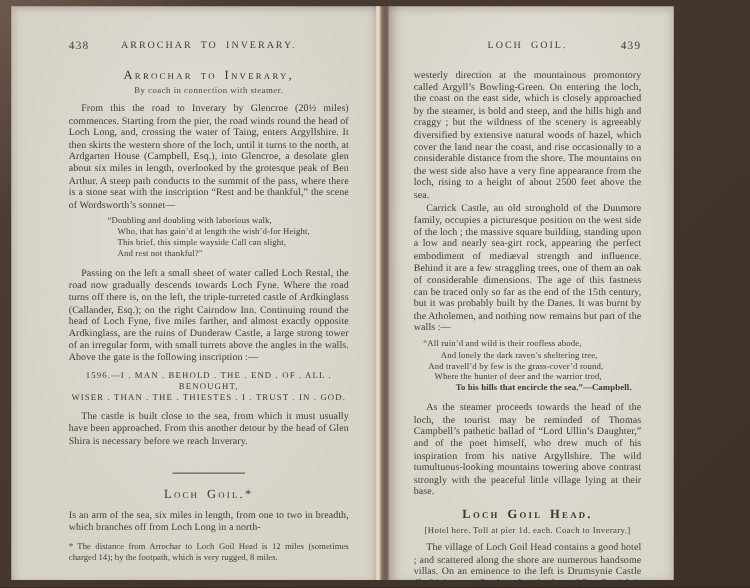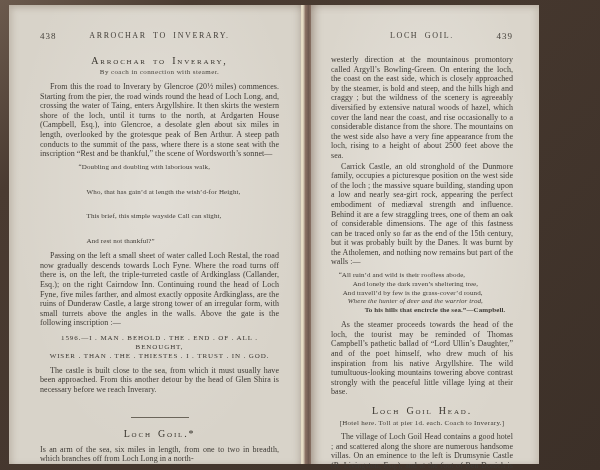--- a/index.html
+++ b/index.html
@@ -18,21 +18,21 @@
     position: absolute;
     top: 5px; height: 459px;
     background:
       radial-gradient(ellipse at 50% 40%, rgba(255,255,255,0.25), rgba(0,0,0,0) 70%),
       #d8d3c9;
     color: #3e3a35;
     box-sizing: border-box;
   }
   .page-left  {
     left: 9px; width: 294px;
-    padding: 26px 24px 0 31px;
+    padding: 26px 24px 0 46px;
     box-shadow: inset -6px 0 8px -4px rgba(90,65,50,0.35), inset 3px 3px 6px rgba(120,100,80,0.25);
   }
   .page-right {
     left: 311px; width: 228px;
     padding: 26px 26px 0 20px;
     background:
       radial-gradient(ellipse at 50% 40%, rgba(255,255,255,0.28), rgba(0,0,0,0) 70%),
       #dad5cb;
     box-shadow: inset 7px 0 9px -4px rgba(90,65,50,0.4), inset -3px 3px 6px rgba(120,100,80,0.2);
   }
@@ -94,24 +94,24 @@
   .verse {
     margin: 4px 0 4px 0;
     text-align: center;
   }
   .verse-inner { display: inline-block; text-align: left; }
   .verse-line {
     font-size: 7px;
     line-height: 8.8px;
     letter-spacing: 0.1px;
   }
-  .verse-left .verse-line:nth-child(n+2) { padding-left: 8px; margin-top: 16px; }
+  .verse-left .verse-line:nth-child(n+2) { padding-left: 8px; }
   .verse-right .verse-line:nth-child(2) { padding-left: 14px; }
   .verse-right .verse-line:nth-child(3) { padding-left: 4px; }
-  .verse-right .verse-line:nth-child(4) { padding-left: 9px; font-style: italic; }
+  .verse-right .verse-line:nth-child(4) { padding-left: 9px; }
   .verse-right .verse-line:nth-child(5) { padding-left: 26px; font-weight: bold; }
   
   .inscription {
     margin: 6px 0 5px 0;
     text-align: center;
   }
   .inscription-line {
     font-size: 7px;
     line-height: 9px;
     letter-spacing: 0.9px;
@@ -126,21 +126,21 @@
   }
   
   .footnote {
     margin-top: 7px;
     font-size: 7px;
     line-height: 8.6px;
     text-align: justify;
     color: #45413b;
   }
   .mt6 { margin-top: 6px; }
-  .mt8 { margin-top: 8px; }
+  .mt8 { margin-top: 8px; font-weight: bold; }
 </style>
 </head>
 <body>
 
 <div class="scan">
 
   <div class="page page-left">
     <div class="running-head">
       <span class="pagenum pn-left">438</span>
       <span class="head-title">ARROCHAR TO INVERARY.</span>

